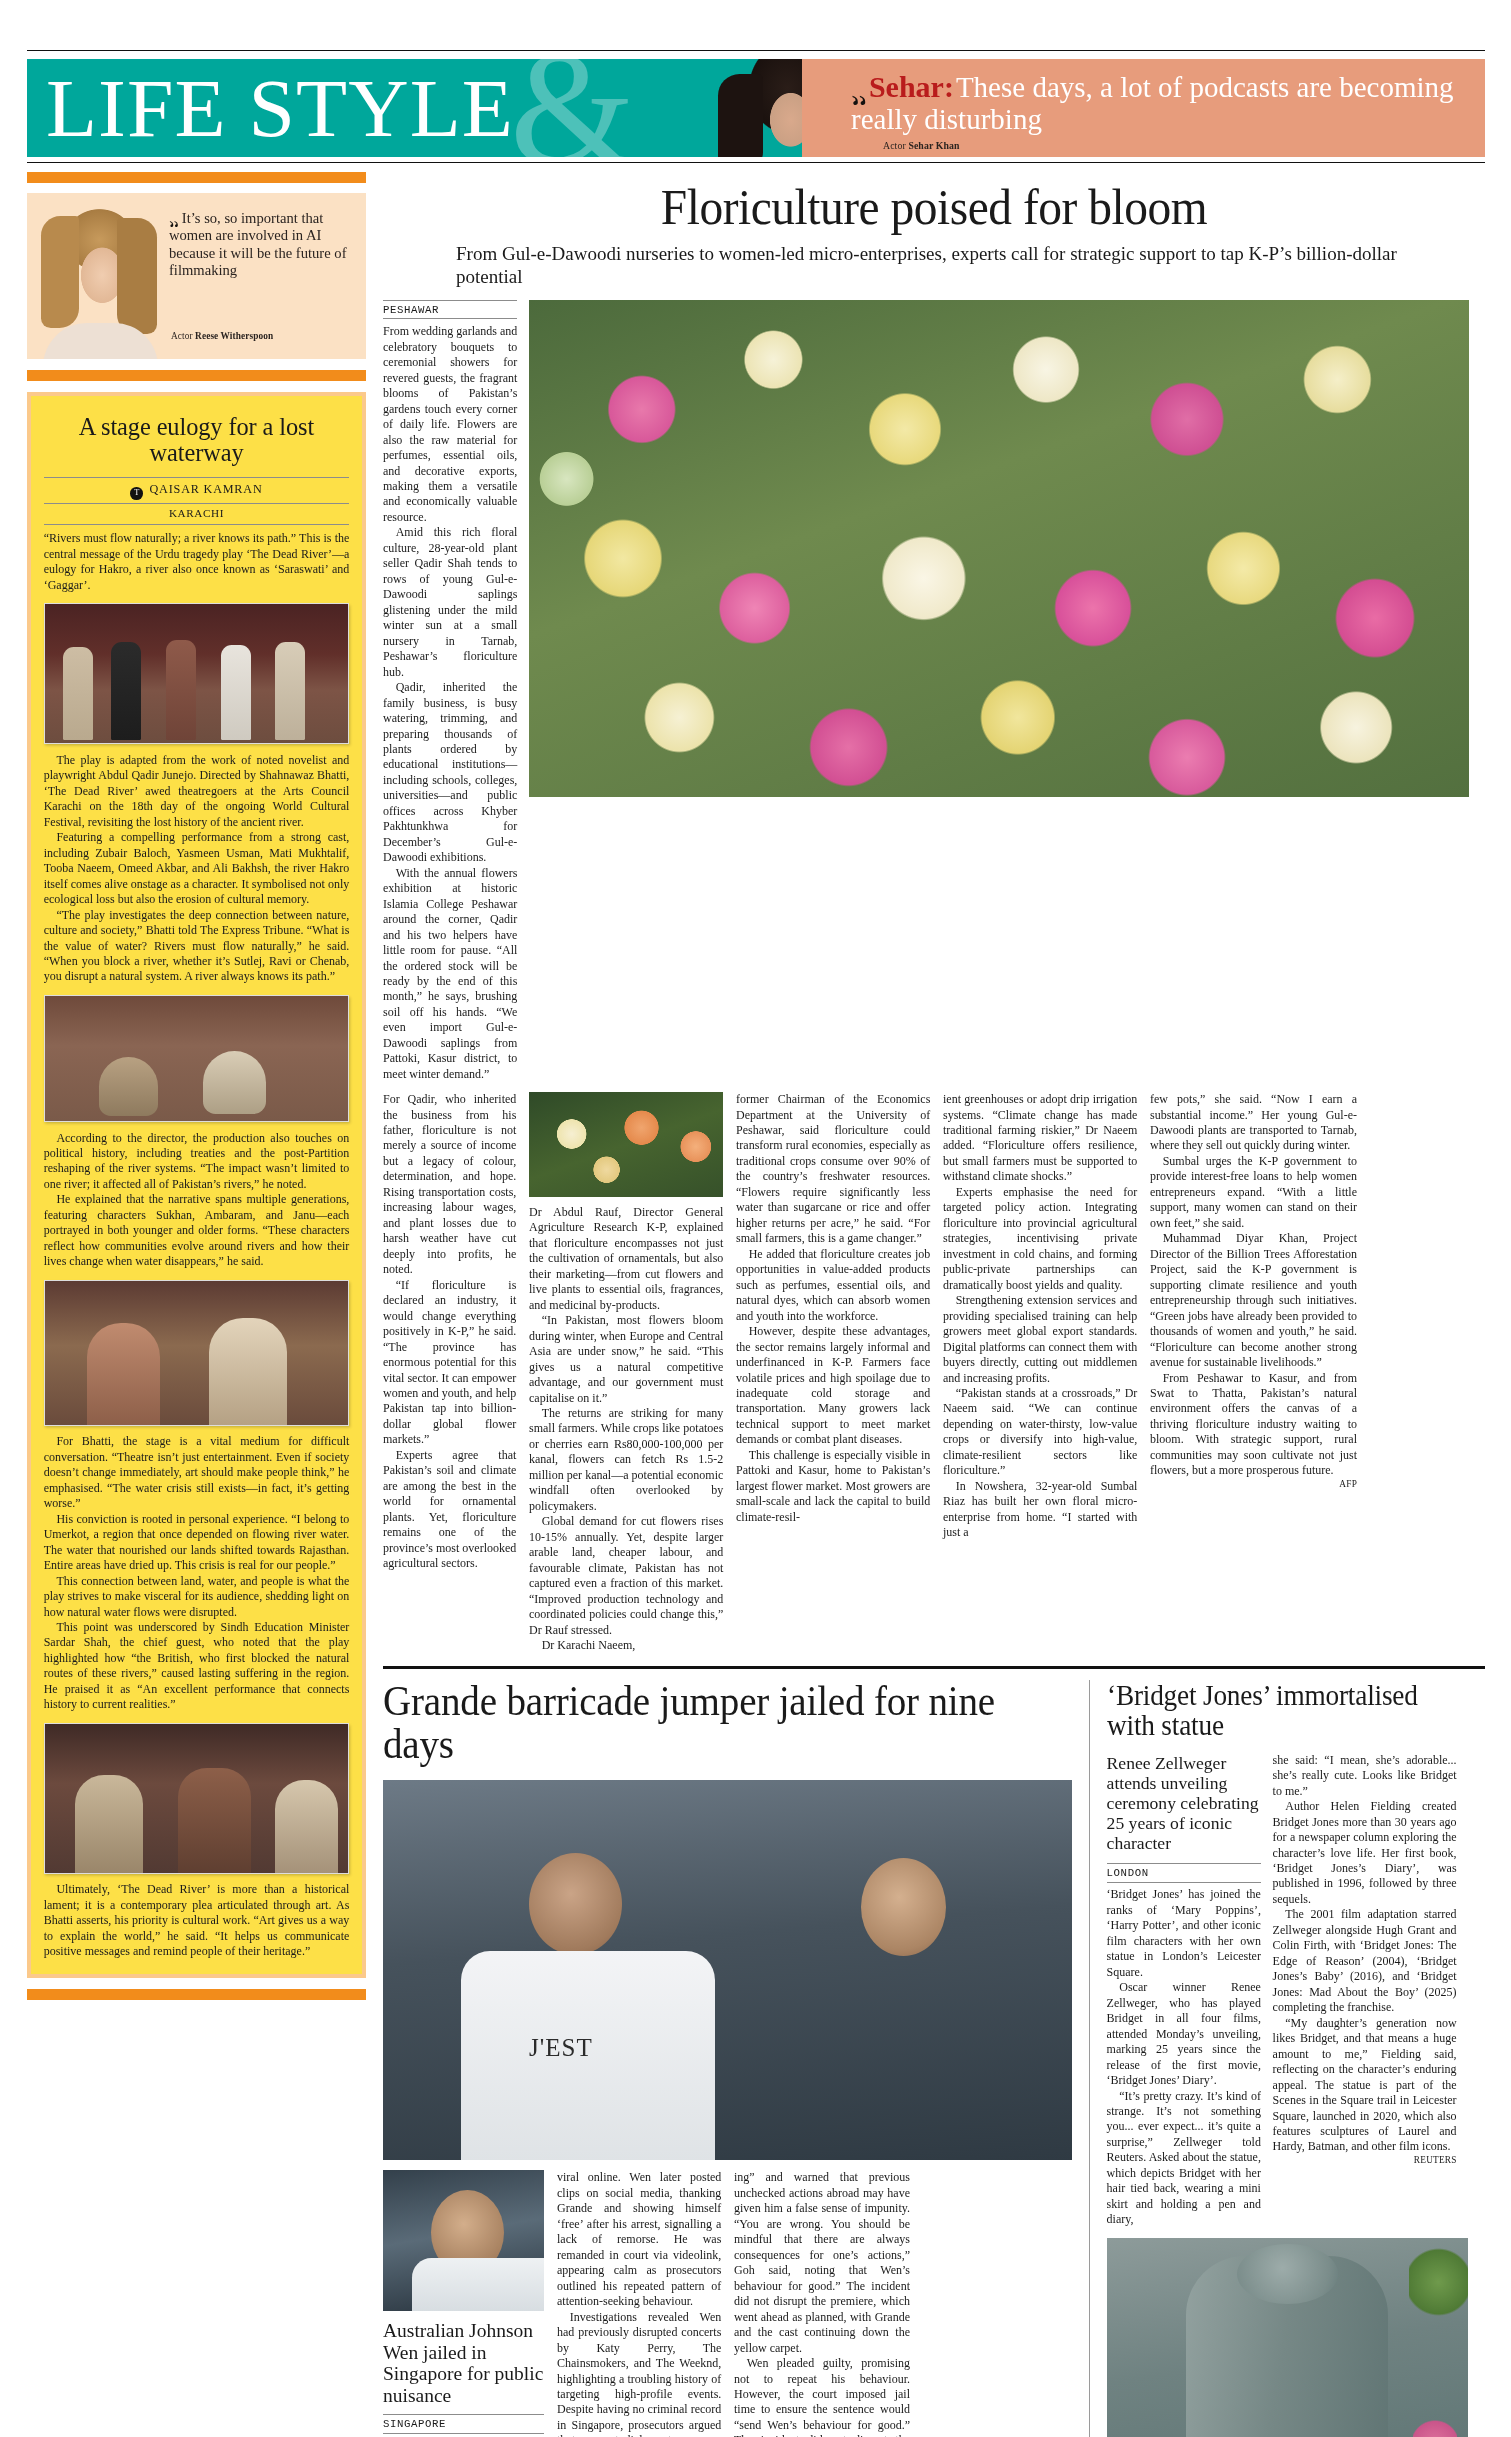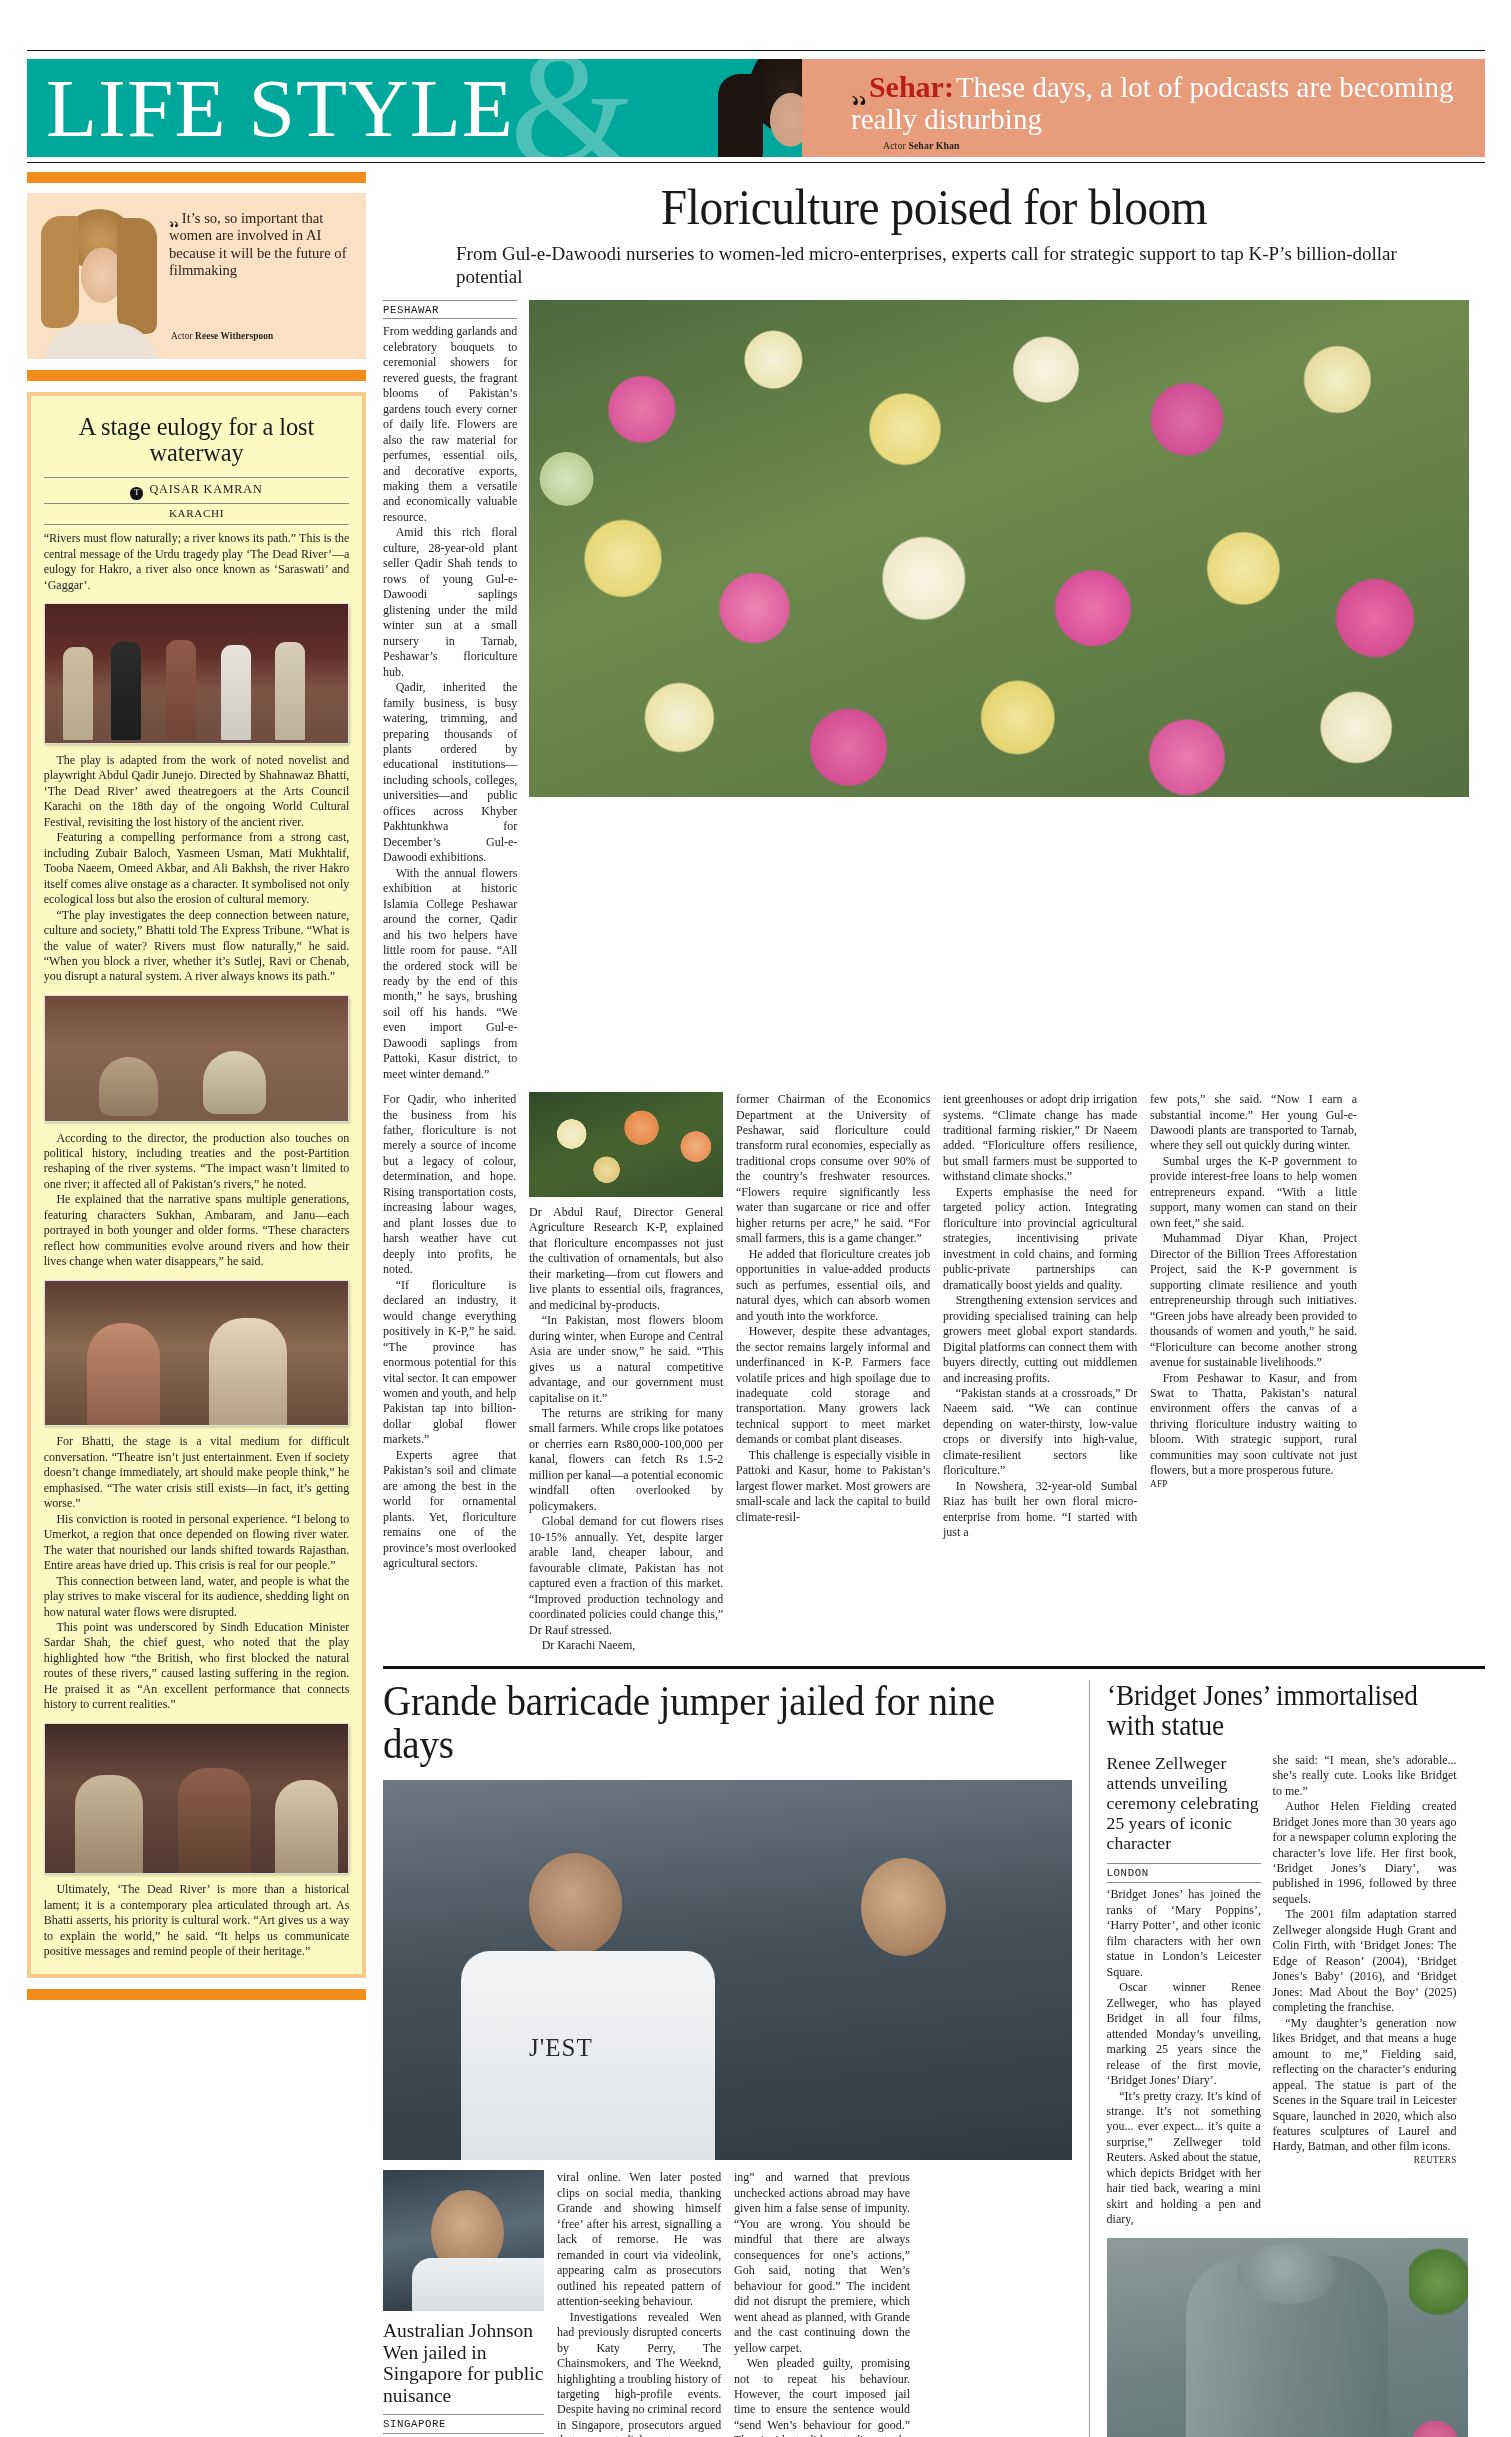--- a/index.html
+++ b/index.html
@@ -75,21 +75,21 @@
   .reese-photo .hairA { position:absolute; left:9.8px; top:17.6px; width:38px; height:112px; background:#b88a4d; border-radius:19.5px 3.9px 19.5px 9.8px; }
   .reese-photo .hairB { position:absolute; left:86px; top:19.5px; width:40px; height:116px; background:#a97d43; border-radius:3.9px 19.5px 9.8px 19.5px; }
   .reese-photo .shoulder { position:absolute; left:11.7px; top:125px; width:115px; height:44px; background:#ede0d4; border-radius:54px 54px 0 0; }
   .reese-quote { position:absolute; left:142px; top:16.6px; width:188px; font-size:14.6px; line-height:1.2; color:#2a2320; }
   .reese-qm { font-size:22.4px; color:#141210; line-height:.5; display:inline-block; vertical-align:-3.9px;
     transform:rotate(180deg) scaleX(-1); margin-right:2.9px; }
   .reese-credit { position:absolute; left:144px; top:138px; font-size:9.3px; letter-spacing:0.1px; color:#2a2320; }
   .reese-credit b { font-weight:700; }
 
   .left-article {
-    margin-top:11.7px; border:4.4px solid #fbc98b; background:#fef9c3; padding:12.7px 12.7px 14.6px 12.7px;
+    margin-top:11.7px; border:4.4px solid #fbc98b; background:#fde047; padding:12.7px 12.7px 14.6px 12.7px;
   }
   .la-title { font-size:24.4px; line-height:1.08; text-align:center; font-family:"Liberation Serif", serif;
     letter-spacing:-0.1px; margin:4.9px 0 10.7px 0; }
   .byline-wrap { border-top:0.7px solid #8c8c8c; border-bottom:0.7px solid #8c8c8c; padding:3.9px 0 2.9px 0;
     text-align:center; }
   .byline-name { font-size:12.2px; letter-spacing:0.8px; font-weight:400; }
   .byline-logo { display:inline-block; width:12.7px; height:12.7px; border-radius:50%; background:#111;
     color:#fff; font-size:8.3px; line-height:12.7px; text-align:center; vertical-align:-2px; margin-right:4.4px;
     font-family:"Liberation Serif", serif; }
   .dateline { text-align:center; font-size:11.2px; letter-spacing:0.6px; padding:3.4px 0 4.4px 0;
@@ -384,21 +384,21 @@
             <p>“Pakistan stands at a crossroads,” Dr Naeem said. “We can continue depending on water-thirsty, low-value crops or diversify into high-value, climate-resilient sectors like floriculture.”</p>
             <p>In Nowshera, 32-year-old Sumbal Riaz has built her own floral micro-enterprise from home. “I started with just a</p>
           </div>
         </div>
         <div class="col" style="width:207px">
           <div class="body-text">
             <p class="first">few pots,” she said. “Now I earn a substantial income.” Her young Gul-e-Dawoodi plants are transported to Tarnab, where they sell out quickly during winter.</p>
             <p>Sumbal urges the K-P government to provide interest-free loans to help women entrepreneurs expand. “With a little support, many women can stand on their own feet,” she said.</p>
             <p>Muhammad Diyar Khan, Project Director of the Billion Trees Afforestation Project, said the K-P government is supporting climate resilience and youth entrepreneurship through such initiatives. “Green jobs have already been provided to thousands of women and youth,” he said. “Floriculture can become another strong avenue for sustainable livelihoods.”</p>
             <p>From Peshawar to Kasur, and from Swat to Thatta, Pakistan’s natural environment offers the canvas of a thriving floriculture industry waiting to bloom. With strategic support, rural communities may soon cultivate not just flowers, but a more prosperous future.</p>
-            <div class="src-inline" style="text-align:left">AFP</div>
+            <div class="src-inline" style="text-align:right">AFP</div>
           </div>
         </div>
       </div>
     </div>
 
     <div class="sec-rule-thick"></div>
 
     <div class="grande-wrap">
 
       <div class="grande-left">

